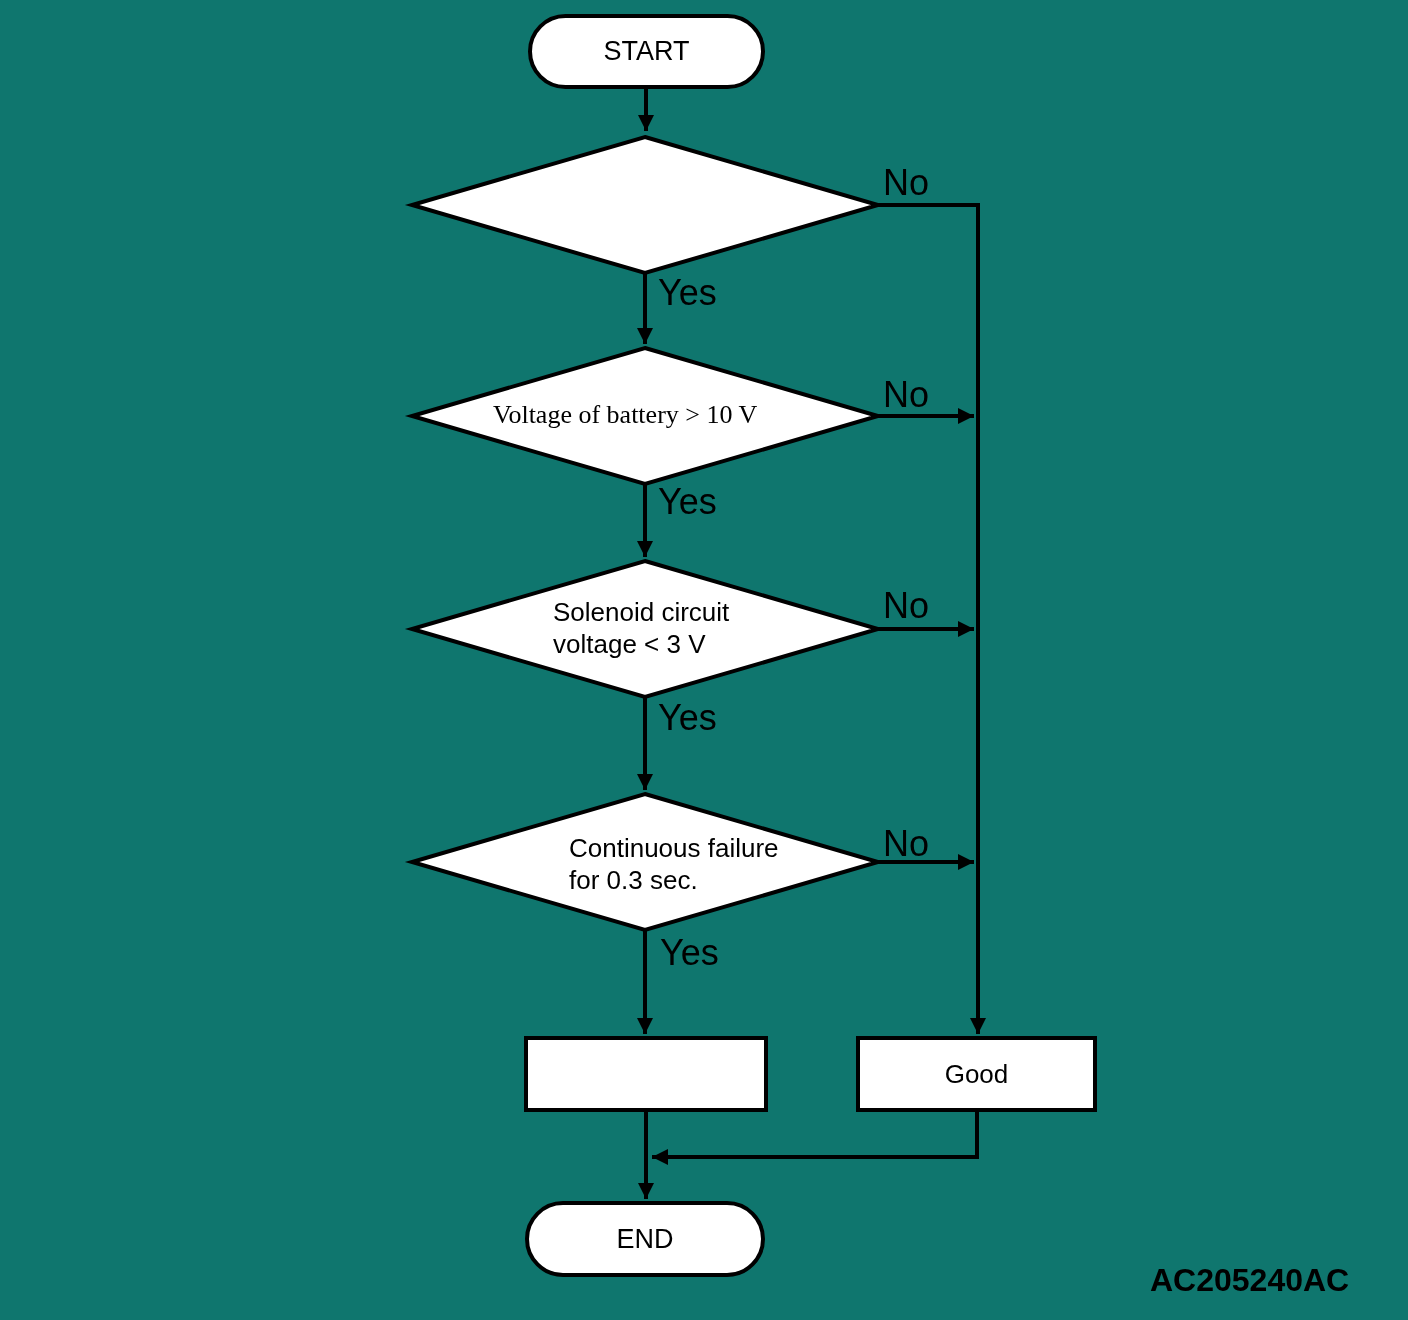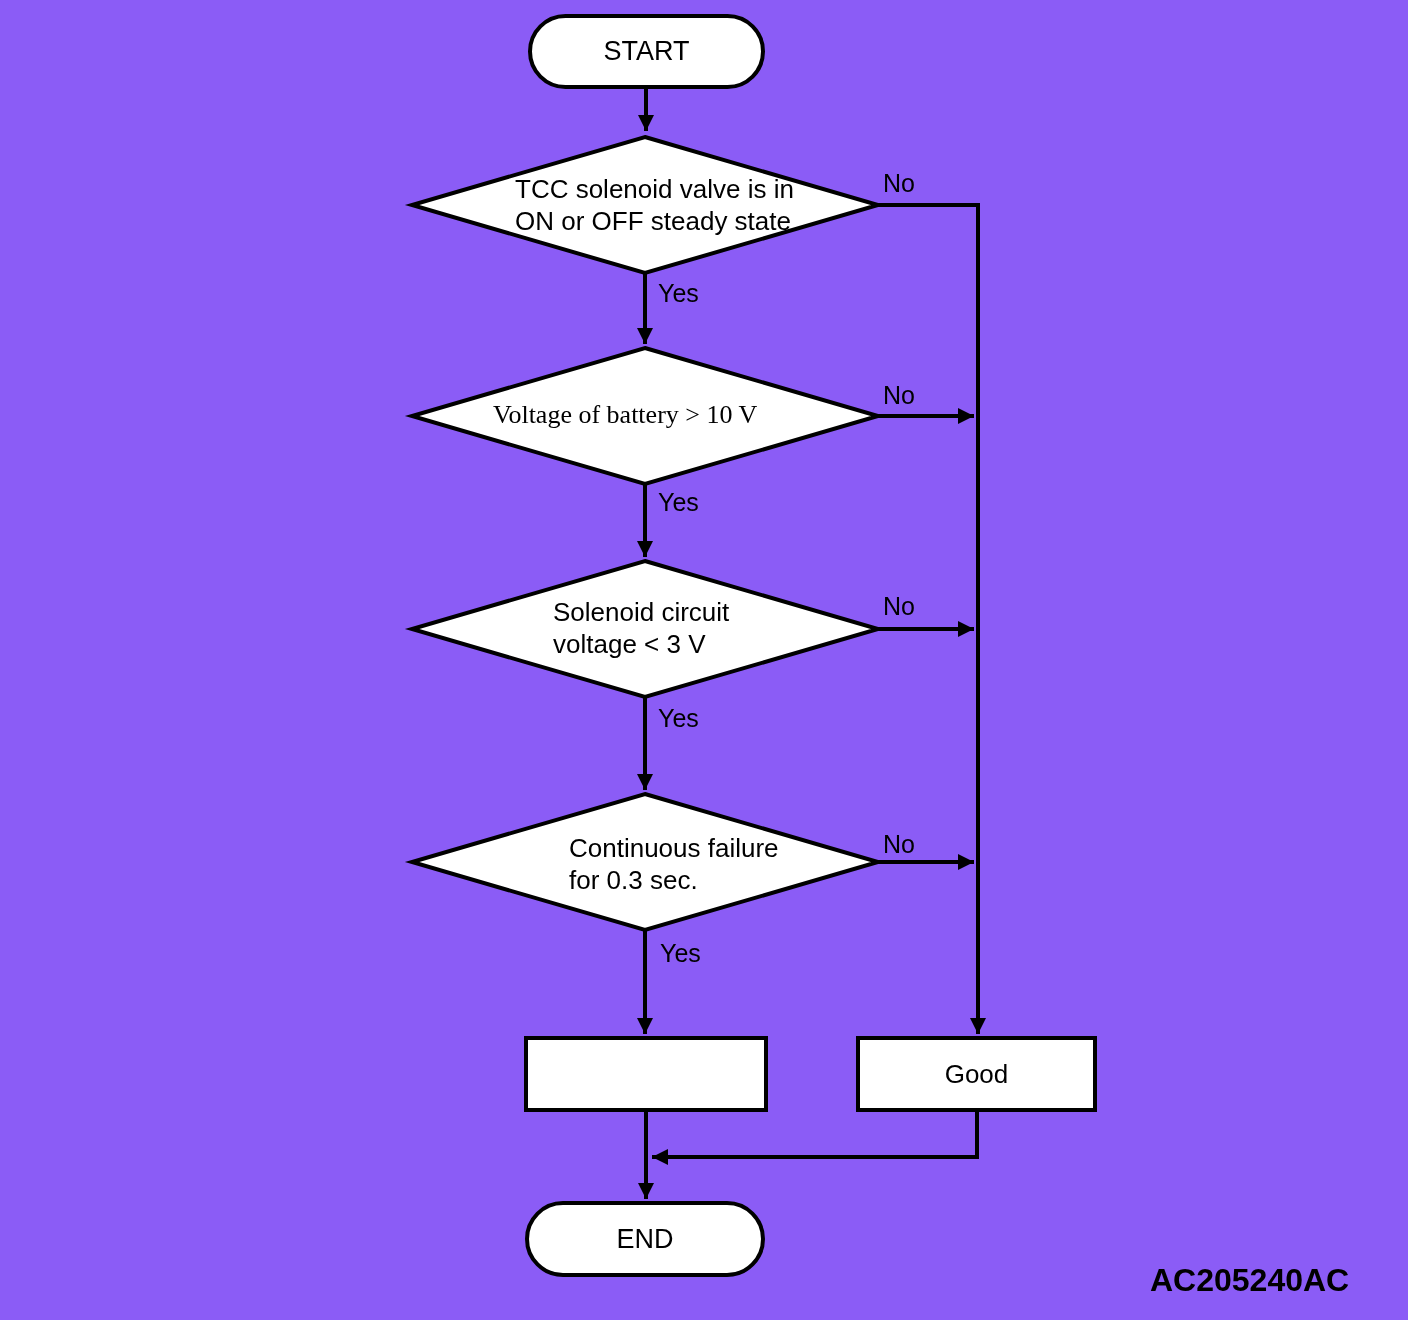--- a/index.html
+++ b/index.html
@@ -4,21 +4,21 @@
 <style>
   html, body {
     margin: 0;
     padding: 0;
     background: #ffffff;
   }
   .canvas {
     position: relative;
     width: 1408px;
     height: 1320px;
-    background: #8b5cf6;
+    background: #0f766e;
     font-family: "Liberation Sans", sans-serif;
     color: #000000;
     overflow: hidden;
   }
   .canvas svg {
     position: absolute;
     left: 0;
     top: 0;
   }
   .shape {
@@ -42,21 +42,21 @@
     position: absolute;
     display: flex;
     align-items: center;
     justify-content: center;
     font-size: 27px;
     color: #000000;
     text-align: center;
   }
   .branch {
     position: absolute;
-    font-size: 25px;
+    font-size: 36px;
     line-height: 26px;
     color: #000000;
   }
   .fig-code {
     position: absolute;
     left: 1150px;
     top: 1262px;
     font-size: 32px;
     font-weight: bold;
     color: #000000;
@@ -108,22 +108,20 @@
     <polygon class="shape" points="645,348 878,416 645,484 412,416"></polygon>
     <polygon class="shape" points="645,561 878,629 645,697 412,629"></polygon>
     <polygon class="shape" points="645,794 878,862 645,930 412,862"></polygon>
     <rect class="shape" x="526" y="1038" width="240" height="72"></rect>
     <rect class="shape" x="858" y="1038" width="237" height="72"></rect>
     <rect class="shape" x="527" y="1203" width="236" height="72" rx="36" ry="36"></rect>
   </svg>
 
   <div class="node-text t-start">START</div>
 
-  <div class="lbl t-d1">TCC solenoid valve is in
-ON or OFF steady state</div>
   <div class="lbl t-d2">Voltage of battery &gt; 10 V</div>
   <div class="lbl t-d3">Solenoid circuit
 voltage &lt; 3 V</div>
   <div class="lbl t-d4">Continuous failure
 for 0.3 sec.</div>
 
   <div class="branch yes1">Yes</div>
   <div class="branch no1">No</div>
   <div class="branch yes2">Yes</div>
   <div class="branch no2">No</div>

